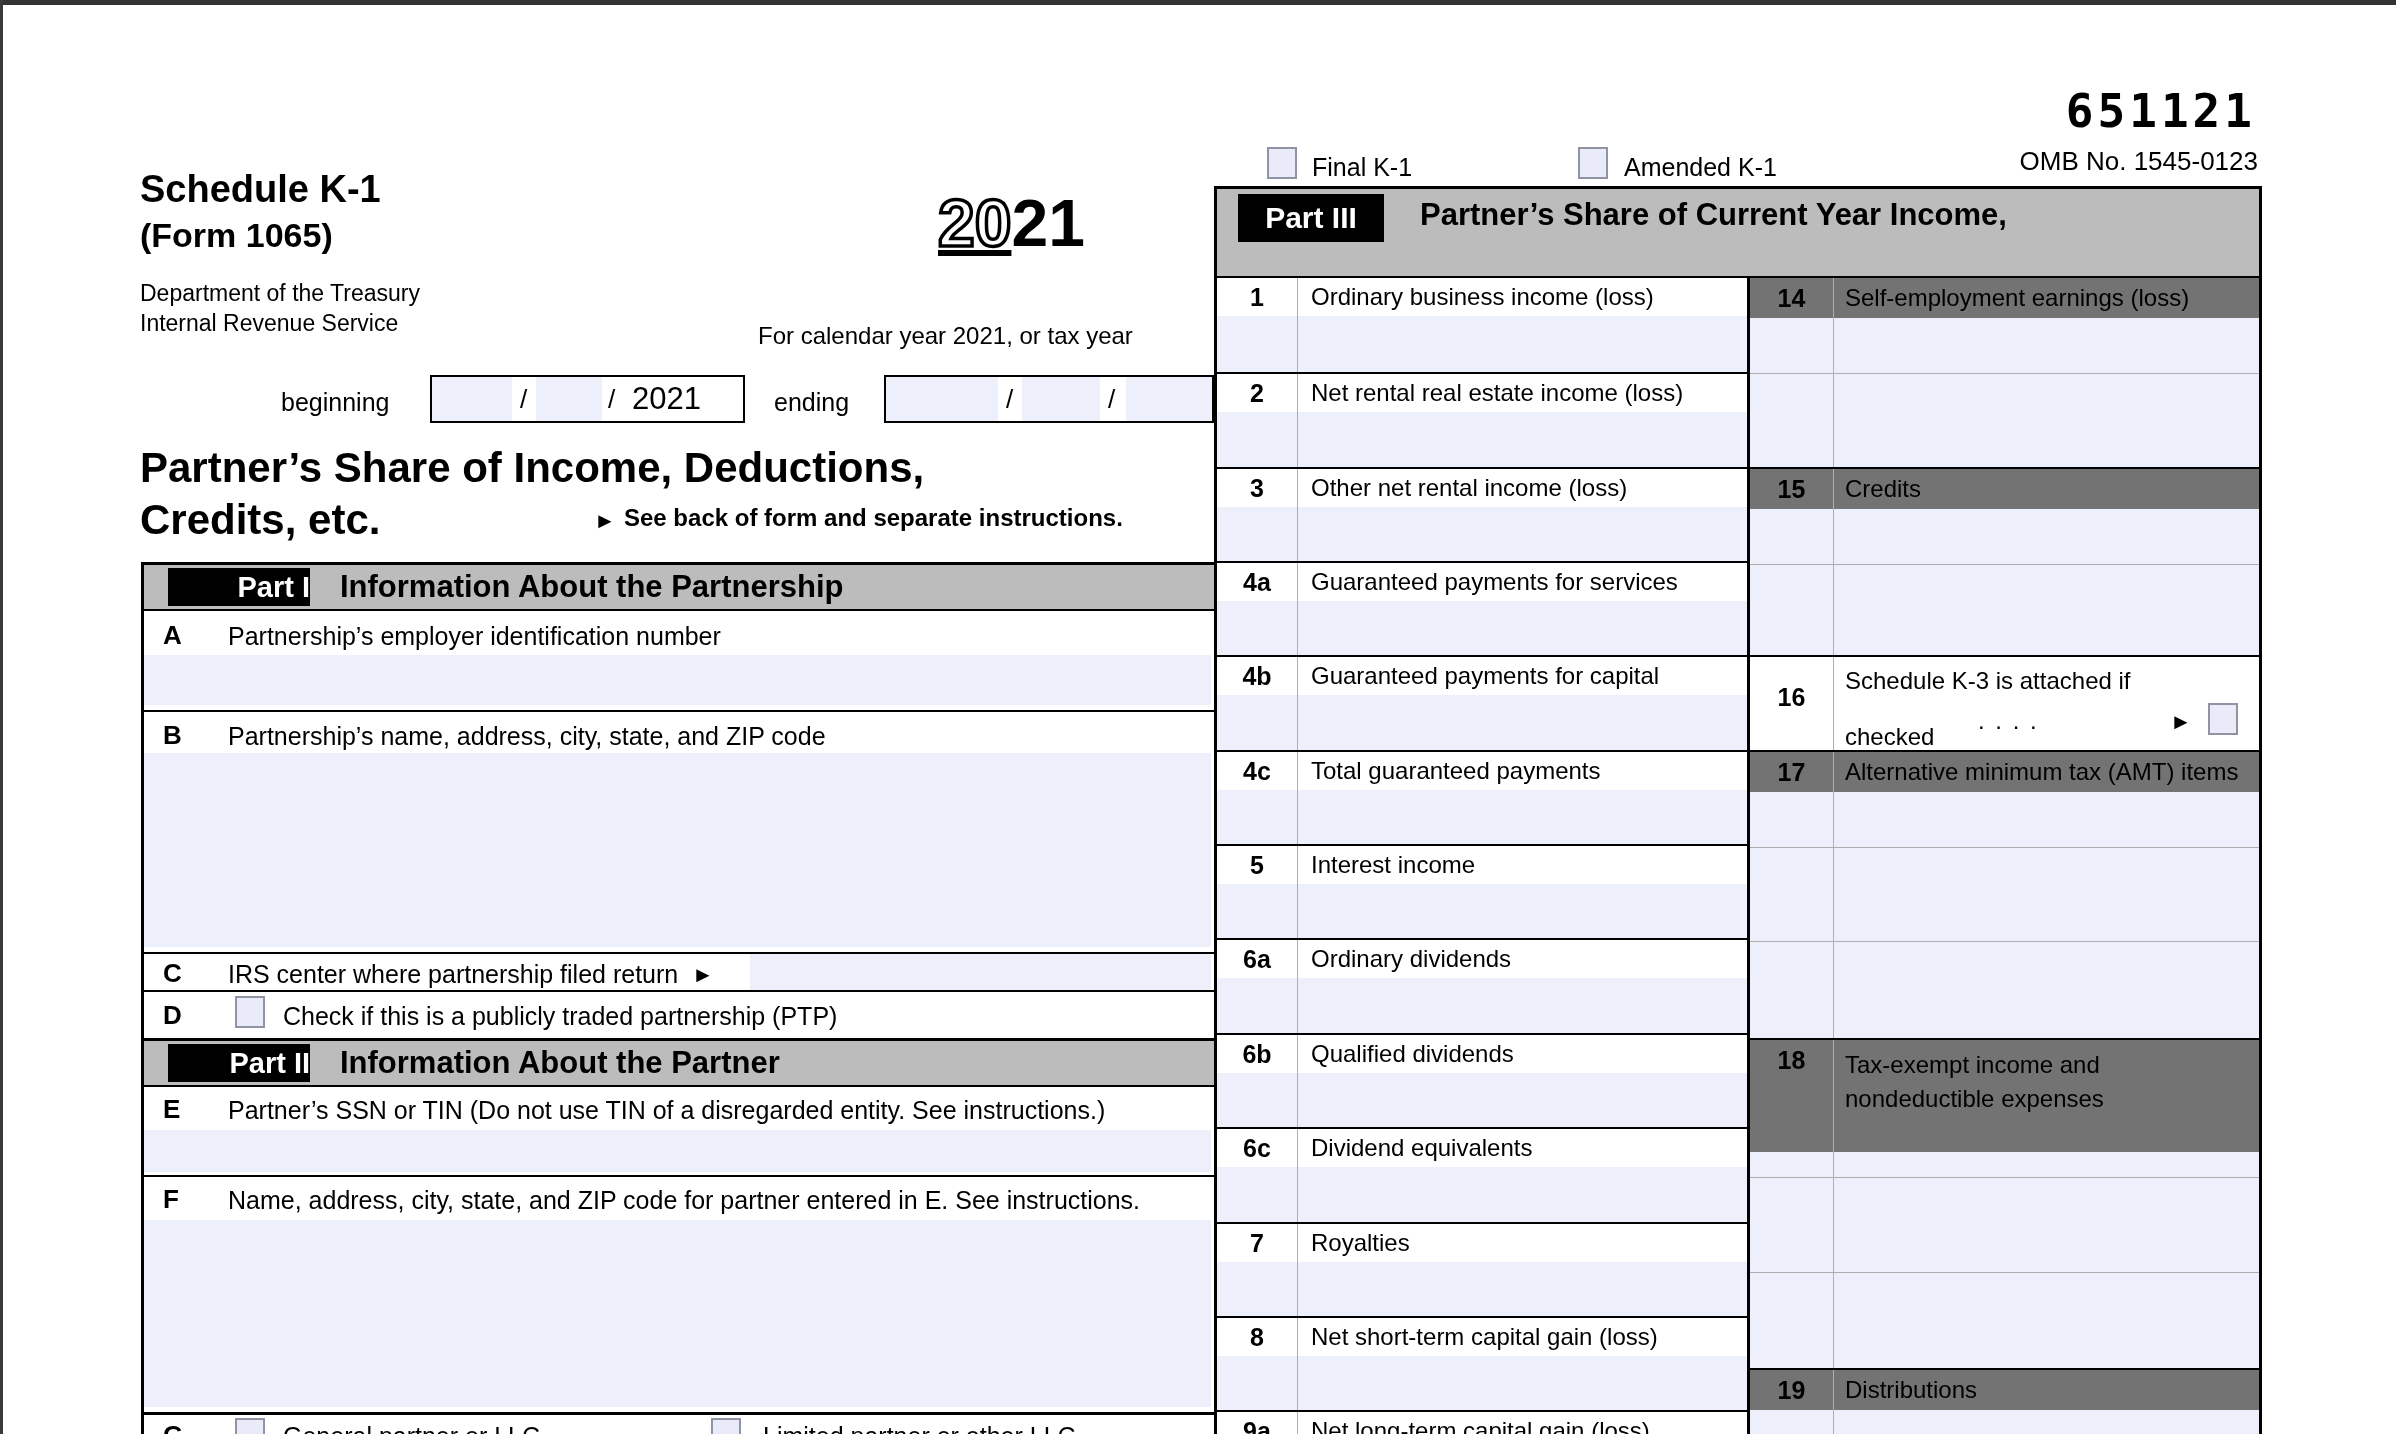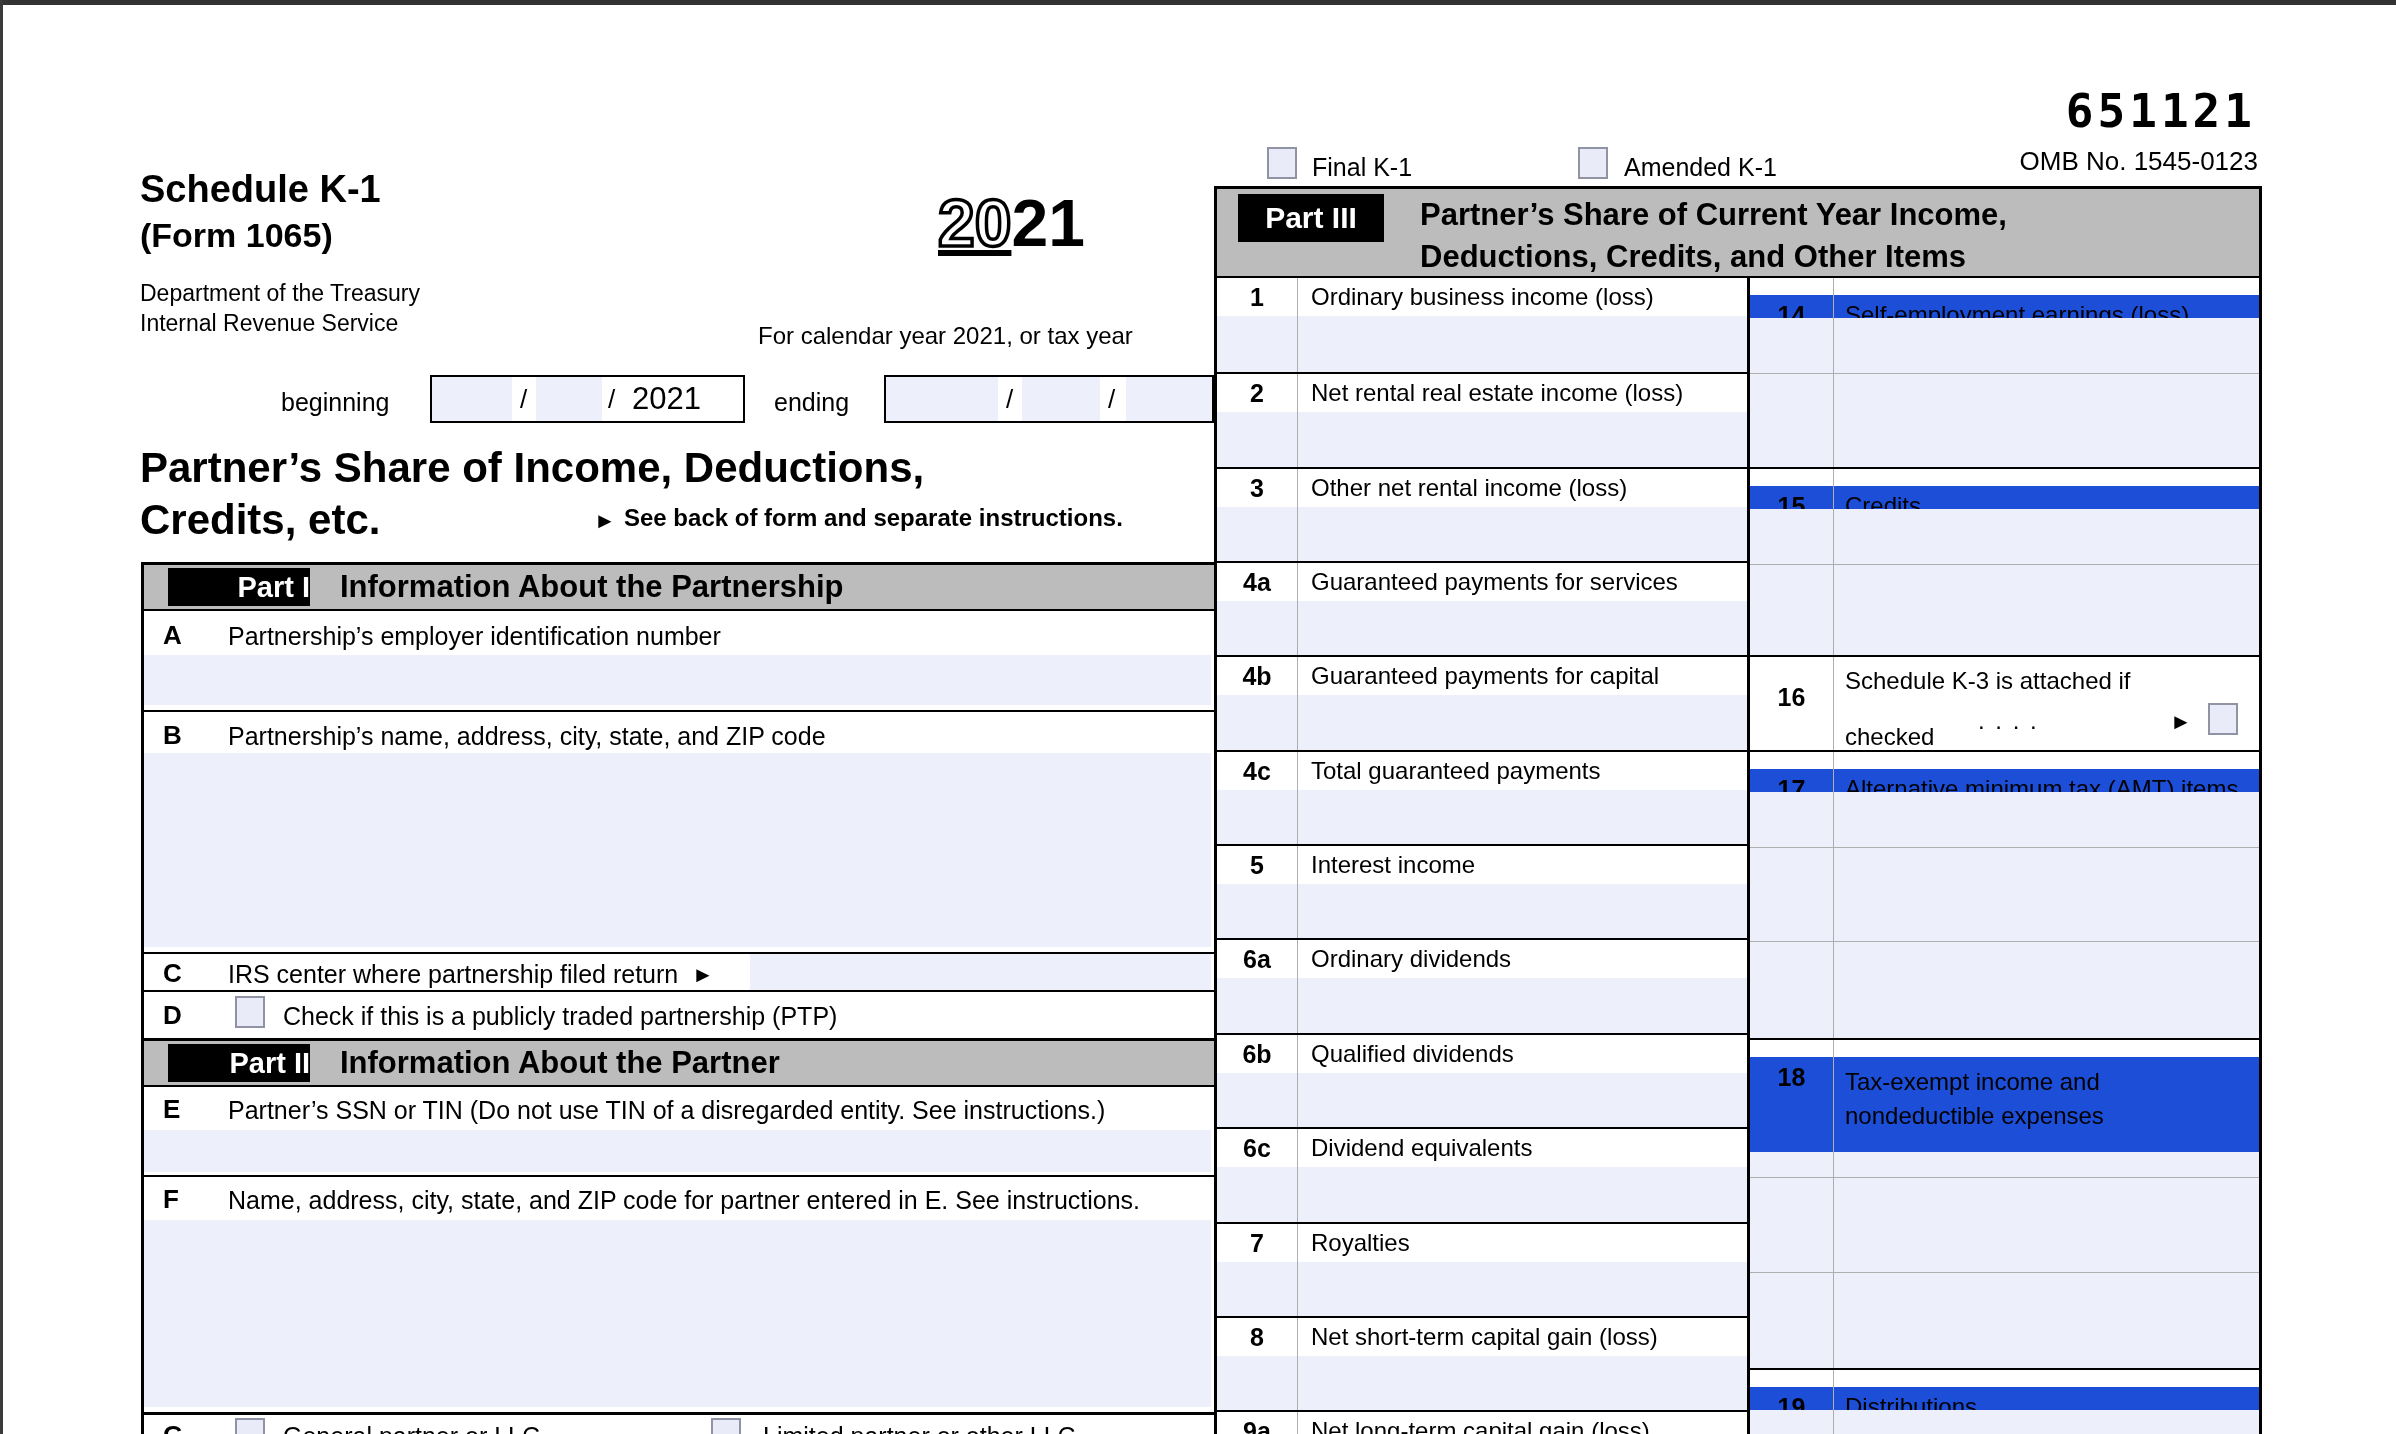--- a/index.html
+++ b/index.html
@@ -37,21 +37,21 @@
   .m-row{position:absolute;left:1217px;width:530px;box-sizing:border-box;background:#fff;overflow:hidden;}
   .bt{border-top:2px solid #000;}
   .m-label{position:absolute;top:0;left:0;right:0;height:38px;background:#fff;}
   .m-num{position:absolute;left:0;top:0;width:80px;height:38px;line-height:38px;text-align:center;
          font-weight:bold;font-size:25px;}
   .m-text{position:absolute;left:94px;top:0;height:38px;line-height:38px;font-size:24px;white-space:nowrap;}
   .m-blue{position:absolute;top:38px;left:0;right:0;bottom:0;background:#edf0fa;}
   .m-vline{position:absolute;top:0;bottom:0;left:80px;width:1px;background:#aeaeae;}
   
   .r-sec{position:absolute;left:1750px;width:509px;box-sizing:border-box;background:#fff;overflow:hidden;}
-  .r-label{position:absolute;top:17px;left:0;right:0;height:40px;background:#1d4ed8;}
+  .r-label{position:absolute;top:0;left:0;right:0;height:40px;background:#737373;}
   .r-num{position:absolute;left:0;top:0;width:83px;height:40px;line-height:40px;text-align:center;
          font-weight:bold;font-size:25px;}
   .r-text{position:absolute;left:95px;top:0;height:40px;line-height:40px;font-size:24px;white-space:nowrap;}
   .r-blue{position:absolute;left:0;right:0;bottom:0;background:#edf0fa;}
   .r-vline{position:absolute;top:0;bottom:0;left:83px;width:1px;background:#aeaeae;}
   .gline{position:absolute;left:0;right:0;height:1px;background:#aeaeae;}
   
   .dbox{position:absolute;top:375px;height:48px;background:#fff;border:2px solid #000;box-sizing:border-box;}
   .dseg{position:absolute;top:0;bottom:0;background:#edf0fa;}
   .dslash{position:absolute;top:0;height:44px;line-height:44px;font-size:26px;}
@@ -156,21 +156,20 @@
   <div class="hline" style="top:1412px;height:3px;"></div>
   <span class="itl" style="left:163px;top:1420px;">G</span>
   <div class="cbx" style="left:235px;top:1418px;"></div>
   <span class="itx" style="left:283px;top:1422px;">General partner or LLC</span>
   <div class="cbx" style="left:711px;top:1418px;"></div>
   <span class="itx" style="left:763px;top:1422px;">Limited partner or other LLC</span>
 
   <div class="p3bar">
     <div class="p3box">Part III</div>
     <div class="p3t1">Partner’s Share of Current Year Income,</div>
-    <div class="p3t2">Deductions, Credits, and Other Items</div>
   </div>
 
   <div class="m-row" style="top:278px;height:94px;">
     <div class="m-label">
         <span class="m-num">1</span>
         <span class="m-text">Ordinary business income (loss)</span>
       </div>
     <div class="m-blue"></div>
     <div class="m-vline"></div>
   </div>

